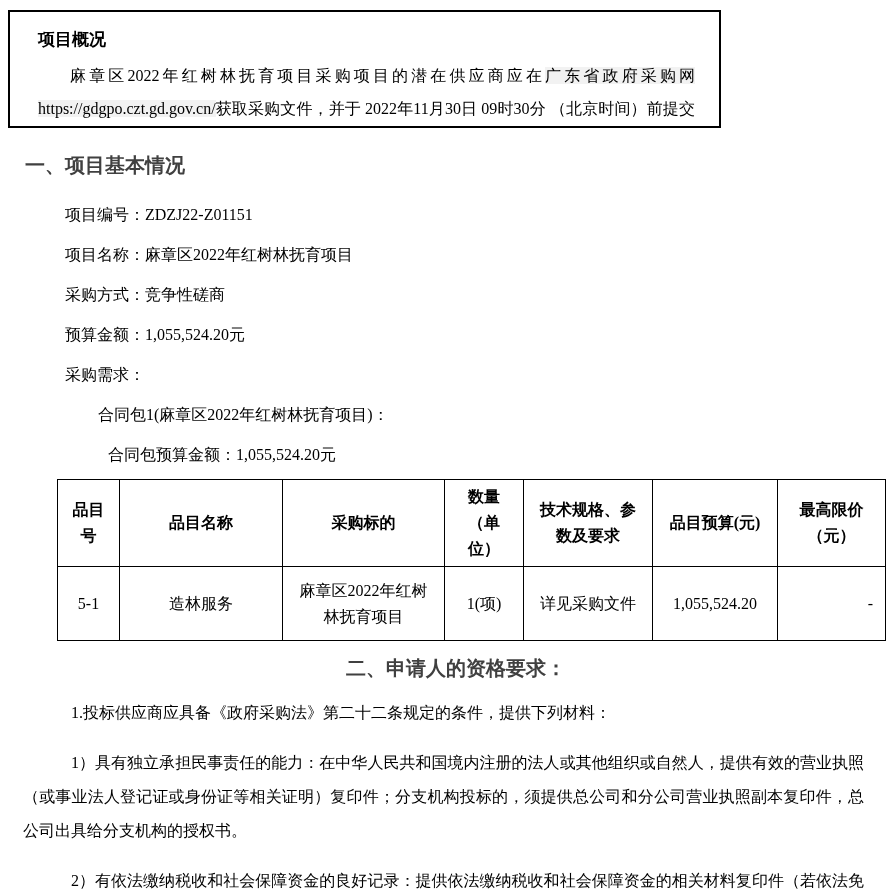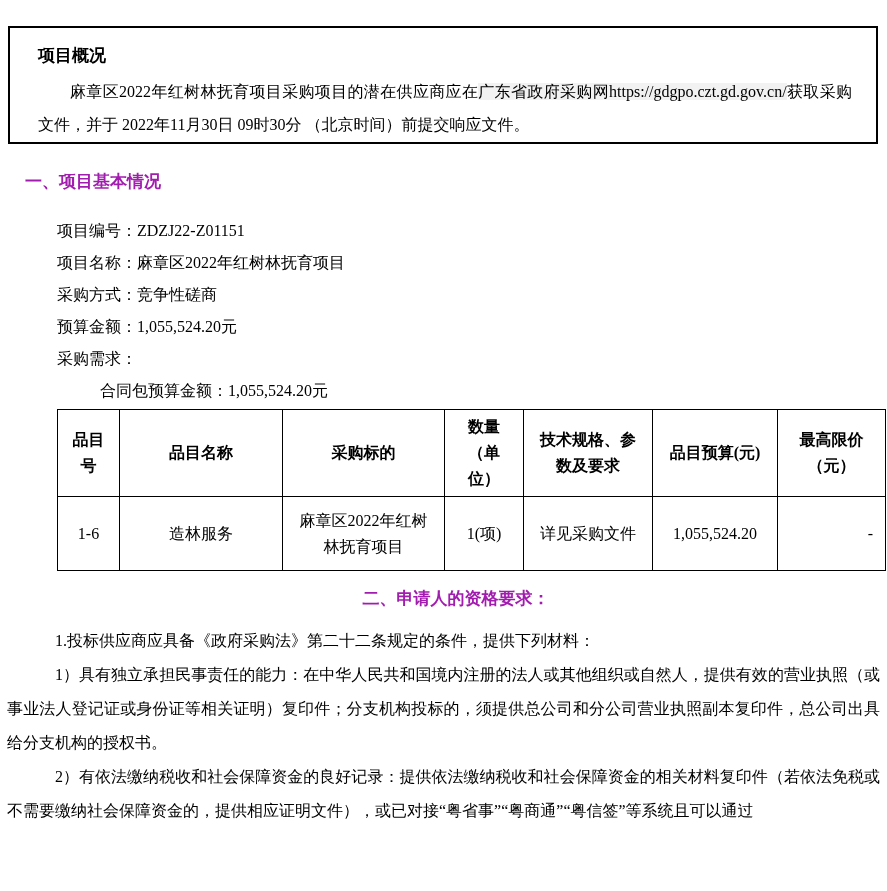--- a/index.html
+++ b/index.html
@@ -11,53 +11,53 @@
     background: #ffffff;
     color: #000000;
     font-family: "Liberation Serif", "DejaVu Serif", serif;
     font-size: 16px;
   }
   .page { position: relative; width: 887px; height: 891px; }
 
   
   .overview-box {
     box-sizing: border-box;
-    margin: 26px 0 0 8px;
-    width: 870px;
+    margin: 10px 0 0 8px;
+    width: 713px;
     height: 118px;
     border: 2px solid #000000;
     padding: 10px 24px 0 28px;
     overflow: hidden;
   }
   .overview-title {
     font-size: 17px;
     font-weight: bold;
     margin: 6px 0 0 0;
   }
   .overview-para {
     margin: 8px 0 0 0;
     line-height: 33px;
     text-indent: 32px;
     text-align: justify;
   }
   .url-hl { background: #f2f2f2; }
 
   
   .section-heading {
-    font-size: 17px;
+    font-size: 20px;
     font-weight: bold;
-    color: #a21caf;
+    color: #404040;
     margin: 26px 0 0 25px;
     line-height: 23px;
   }
   .section-heading.second { margin-top: 16px; text-align: center; }
 
   
   .info-block { margin: 22px 0 0 57px; }
-  .info-block p { margin: 0; line-height: 32px; }
+  .info-block p { margin: 8px; line-height: 32px; }
   .info-block .sub1 { padding-left: 33px; }
   .info-block .sub2 { padding-left: 43px; }
 
   
   table.items {
     margin: 2px 0 0 57px;
     border-collapse: collapse;
     table-layout: fixed;
     width: 828px;
     font-size: 16px;
@@ -76,21 +76,21 @@
   table.items td { height: 69px; font-weight: normal; }
   table.items td.cell-right { text-align: right; padding-right: 12px; }
 
   
   .notes { margin: 8px 0 0 95px; }
   .notes p { margin: 0; line-height: 29px; }
 
   
   .paras { margin: 14px 7px 0 7px; }
   .paras p {
-    margin: 0;
+    margin: 16px;
     line-height: 34px;
     text-indent: 48px;
     text-align: justify;
   }
 </style>
 </head>
 <body>
 
 <div class="page">
 
@@ -100,20 +100,21 @@
   </div>
 
   <h2 class="section-heading">一、项目基本情况</h2>
 
   <div class="info-block">
     <p><span>项目编号：</span><span>ZDZJ22-Z01151</span></p>
     <p><span>项目名称：</span><span>麻章区2022年红树林抚育项目</span></p>
     <p><span>采购方式：</span><span>竞争性磋商</span></p>
     <p><span>预算金额：</span><span>1,055,524.20元</span></p>
     <p>采购需求：</p>
+    <p class="sub1">合同包1(麻章区2022年红树林抚育项目)：</p>
     <p class="sub2"><span>合同包预算金额：</span><span>1,055,524.20元</span></p>
   </div>
 
   <table class="items">
     <colgroup>
       <col style="width:62px">
         <col style="width:163px">
         <col style="width:162px">
         <col style="width:79px">
         <col style="width:129px">
@@ -131,21 +132,21 @@
 位）</th>
         <th>技术规格、参
 数及要求</th>
         <th>品目预算(元)</th>
         <th>最高限价
 （元）</th>
       </tr>
     </thead>
     <tbody>
       <tr>
-        <td>1-6</td>
+        <td>5-1</td>
         <td>造林服务</td>
         <td>麻章区2022年红树
 林抚育项目</td>
         <td>1(项)</td>
         <td>详见采购文件</td>
         <td>1,055,524.20</td>
         <td class="cell-right">-</td>
       </tr>
     </tbody>
   </table>

